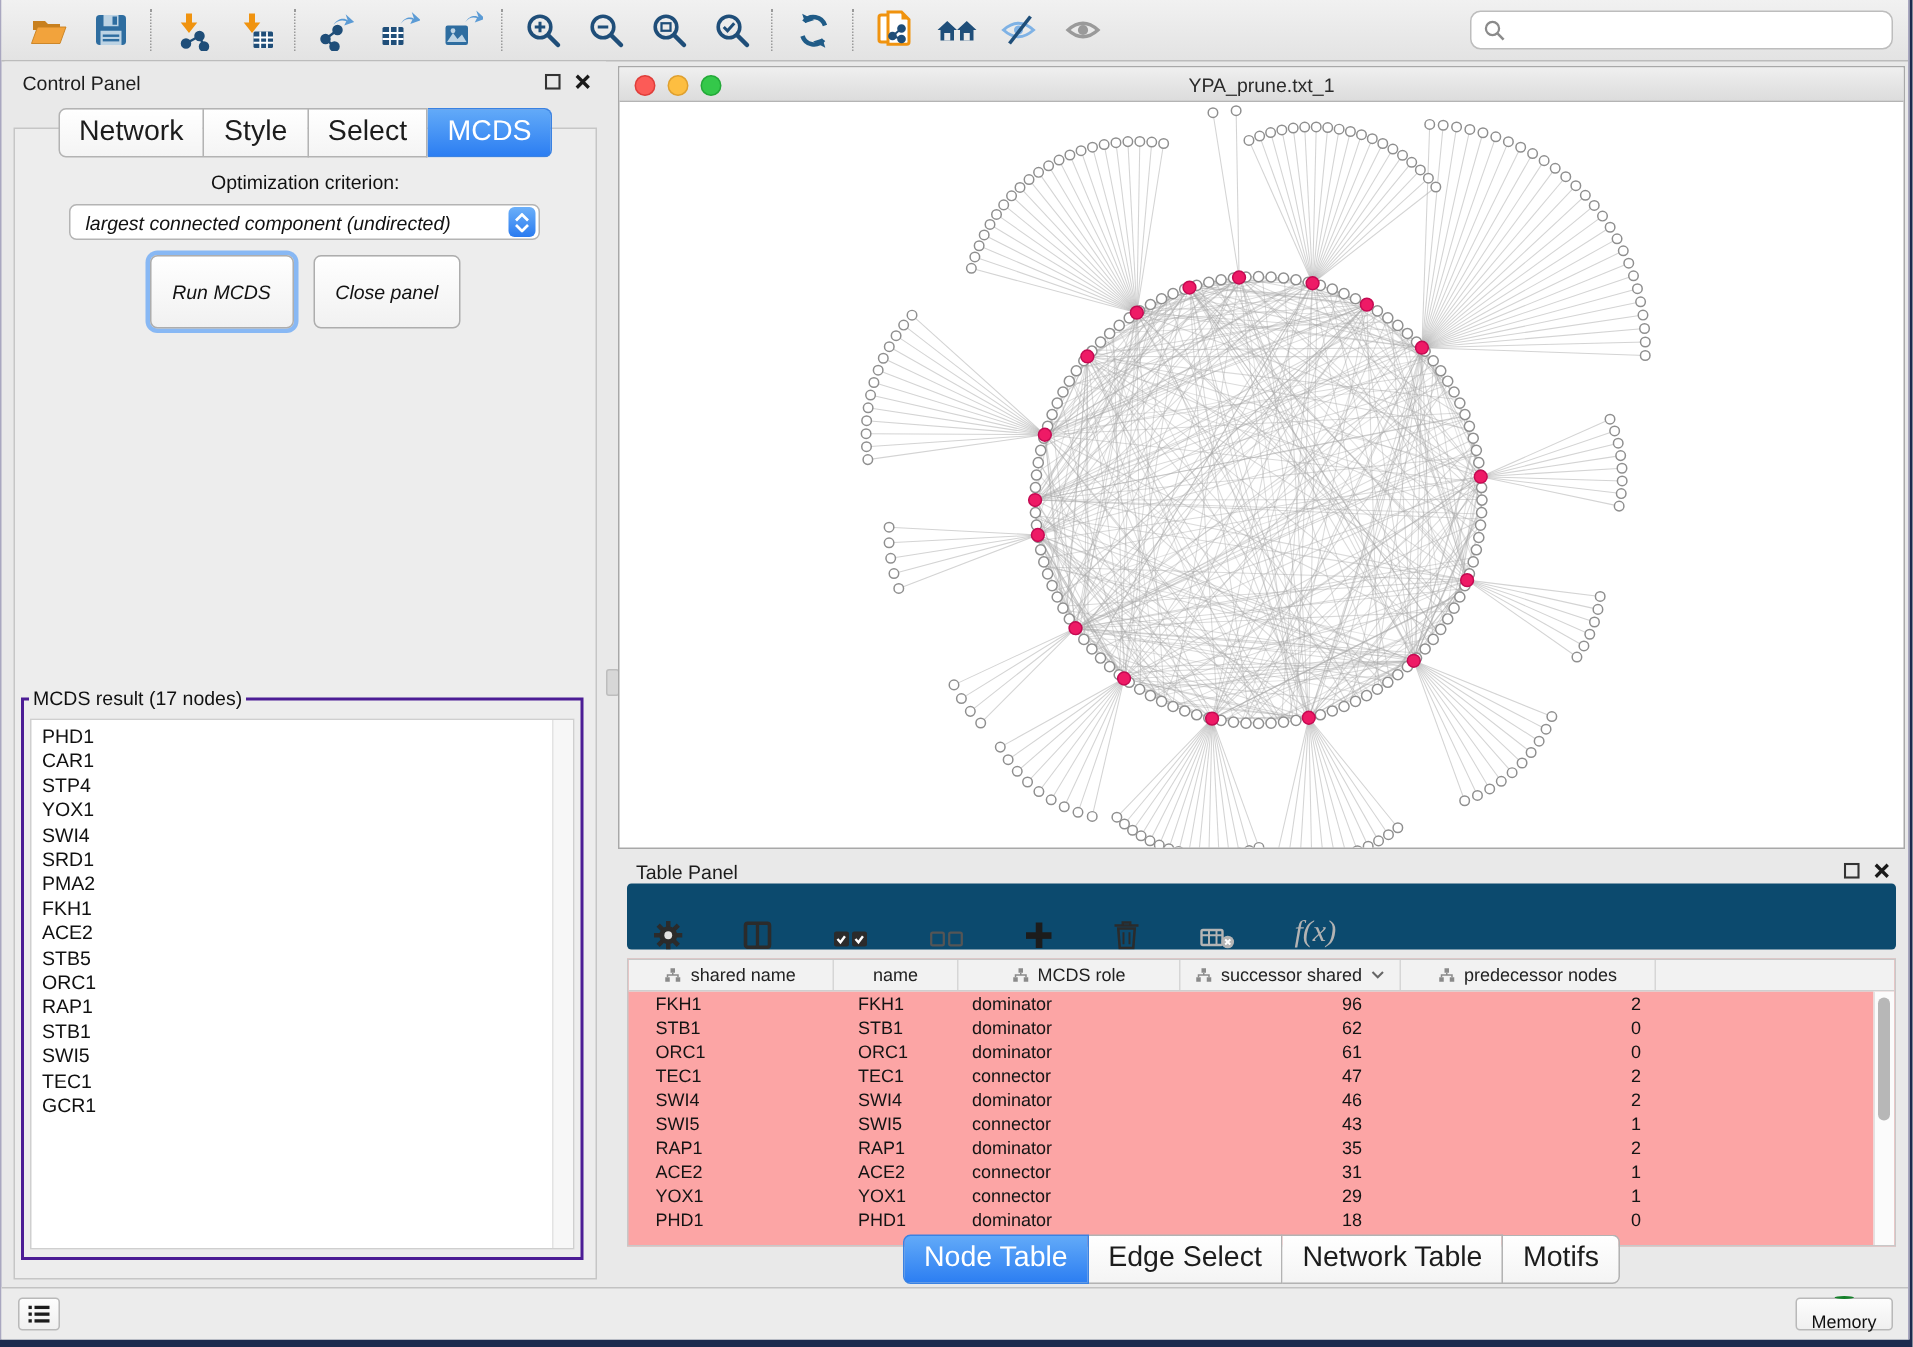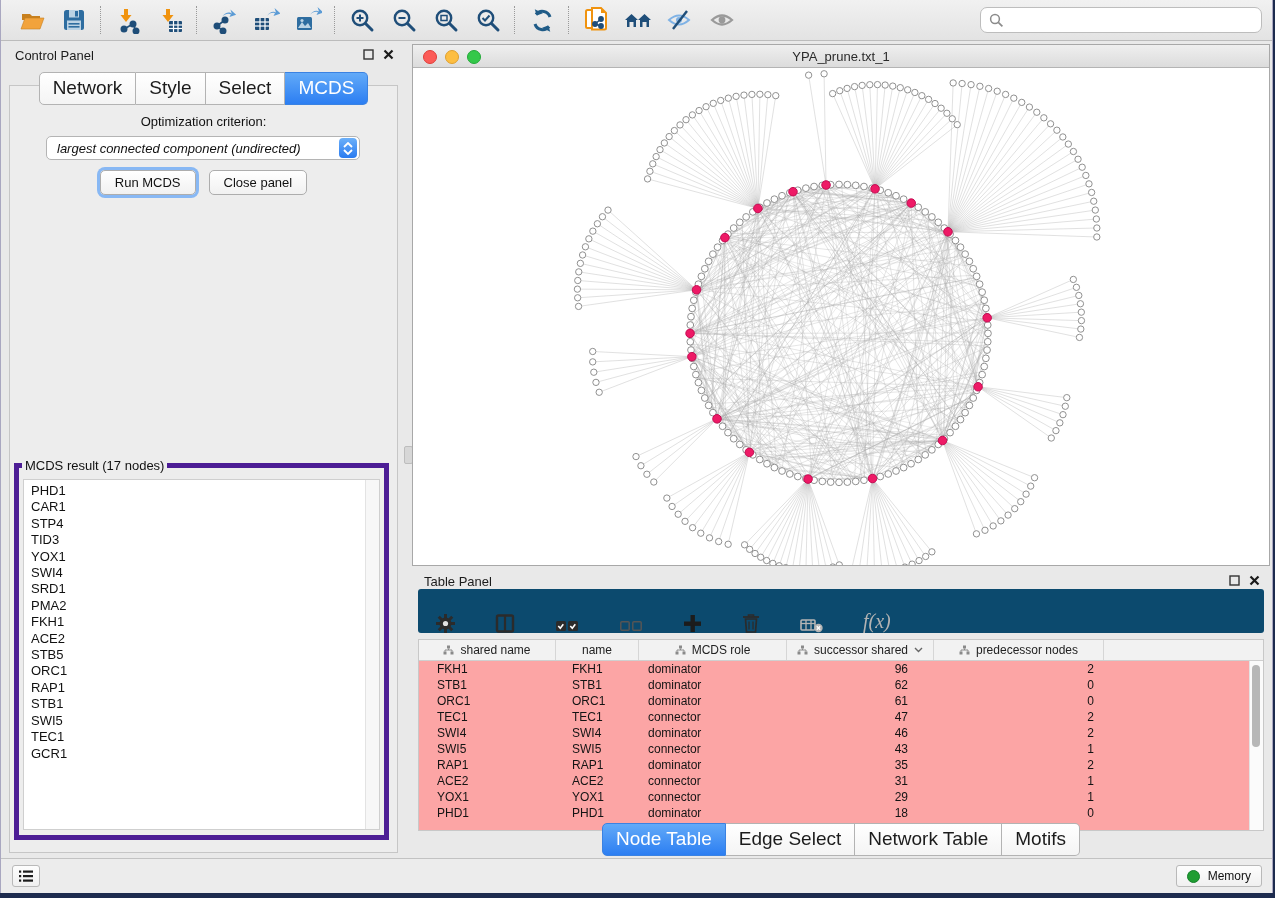--- a/index.html
+++ b/index.html
@@ -23,23 +23,23 @@
   .seg .tab{font-size:19px;color:#1c1c1c;background:linear-gradient(#ffffff,#f4f4f4);border:1px solid #b3b3b3;border-left:none;padding:4px 13px 5px;cursor:default;}
   .seg .tab:first-child{border-left:1px solid #b3b3b3;border-radius:5px 0 0 5px;}
   .seg .tab:last-child{border-radius:0 5px 5px 0;}
   .seg .tab.active{background:linear-gradient(#62aaf8,#2c7ef2);color:#fff;border-color:#3a82e2;}
   .cp-content{position:absolute;left:6px;right:6px;top:44px;bottom:6px;background:#ededed;border:1px solid #c6c6c6;z-index:1;}
   .opt-label{position:absolute;top:28px;left:0;right:0;text-align:center;font-size:13px;color:#111;}
   .select{position:absolute;top:50px;left:36px;width:314px;height:24px;background:#fff;border:1px solid #b4b4b4;border-radius:5px;display:flex;align-items:center;box-sizing:border-box;font-style:italic;}
   .select .sel-text{flex:1;font-size:13px;color:#111;padding-left:10px;white-space:nowrap;overflow:hidden;}
   .stepper{width:18px;height:20px;margin-right:2px;border-radius:4px;background:linear-gradient(#6cb0f9,#2a7bf0);display:flex;flex-direction:column;align-items:center;justify-content:center;gap:1px;}
   .btn-row{position:absolute;top:84px;left:0;right:0;display:flex;justify-content:center;gap:13px;}
-  .btn{font-size:13px;font-family:"Liberation Sans",sans-serif;color:#111;background:linear-gradient(#ffffff,#f1f1f1);border:1px solid #adadad;border-radius:5px;padding:4px 14px;}
+  .btn{font-size:13px;font-family:"Liberation Sans",sans-serif;color:#111;background:linear-gradient(#ffffff,#f1f1f1);border:1px solid #adadad;border-radius:5px;padding:16px 14px;font-style:italic;}
   .btn.focused{box-shadow:0 0 0 3px rgba(110,170,245,.8);}
-  fieldset.group{position:absolute;left:4px;right:8px;top:372px;bottom:12px;border:5px solid #4c1d95;margin:0;padding:0;background:#ededed;}
+  fieldset.group{position:absolute;left:4px;right:8px;top:372px;bottom:12px;border:2px solid #4c1d95;margin:0;padding:0;background:#ededed;}
   fieldset.group legend{font-size:13px;color:#111;margin-left:3px;padding:0 3px;}
   .mcds-list{position:absolute;left:4px;right:4px;top:6px;bottom:5px;background:#fff;border:1px solid #cfcfcf;font-size:13px;line-height:16.4px;color:#111;padding:3px 0 0 7px;box-sizing:border-box;overflow:hidden;}
   .mcds-track{position:absolute;right:0;top:0;bottom:0;width:13px;background:#f7f7f7;border-left:1px solid #e3e3e3;}
 
   
   .vsplit{position:absolute;left:403px;top:41px;width:8px;bottom:34px;}
   .grip{position:absolute;left:0;top:405px;width:7px;height:16px;background:#d7d7d7;border:1px solid #bdbdbd;border-radius:2px;}
 
   
   #rightStack{position:absolute;left:411px;right:2px;top:41px;bottom:34px;}
@@ -63,21 +63,21 @@
   .trow .c0{padding-left:18px;} .trow .c1{padding-left:16px;} .trow .c2{padding-left:9px;}
   .trow .c3{text-align:right;padding-right:26px;} .trow .c4{text-align:right;padding-right:10px;}
   .tscroll{position:absolute;top:21px;right:0;bottom:0;width:13px;background:#fbfbfb;border-left:1px solid #e2e2e2;}
   .tthumb{position:absolute;top:4px;left:2px;width:8px;height:82px;background:#b7b7b7;border-radius:5px;}
   .ttabs{position:absolute;bottom:3px;left:0;right:0;display:flex;justify-content:center;}
 
   
   #statusBar{position:absolute;left:0;right:0;bottom:0;height:34px;background:#ececec;border-top:1px solid #c2c2c2;}
   .sbtn{position:absolute;top:6px;height:22px;background:linear-gradient(#fdfdfd,#f0f0f0);border:1px solid #b9b9b9;border-radius:3px;display:flex;align-items:center;justify-content:center;box-sizing:border-box;}
   .list-btn{left:11px;width:28px;}
-  .mem-btn{right:10px;padding:0 10px;gap:8px;font-size:12px;color:#111;}
+  .mem-btn{right:10px;padding:0 10px;gap:8px;font-size:12px;color:#111;flex-direction:column;}
   .mem-dot{width:11px;height:11px;border-radius:50%;background:#1f9d32;border:1px solid #15802a;}
 </style>
 </head>
 <body>
 
 <div id="app">
 
   <div class="toolbar">
     <div class="tbtn">
       <svg width="27" height="27" viewBox="0 0 27 27">
@@ -278,21 +278,20 @@
         <button class="btn focused">Run MCDS</button>
         <button class="btn">Close panel</button>
       </div>
       <fieldset class="group">
         <legend>MCDS result (17 nodes)</legend>
         <div class="mcds-list">
           <div class="mcds-track"></div>
         <div>PHD1</div>
             <div>CAR1</div>
             <div>STP4</div>
-            <div>TID3</div>
             <div>YOX1</div>
             <div>SWI4</div>
             <div>SRD1</div>
             <div>PMA2</div>
             <div>FKH1</div>
             <div>ACE2</div>
             <div>STB5</div>
             <div>ORC1</div>
             <div>RAP1</div>
             <div>STB1</div>

